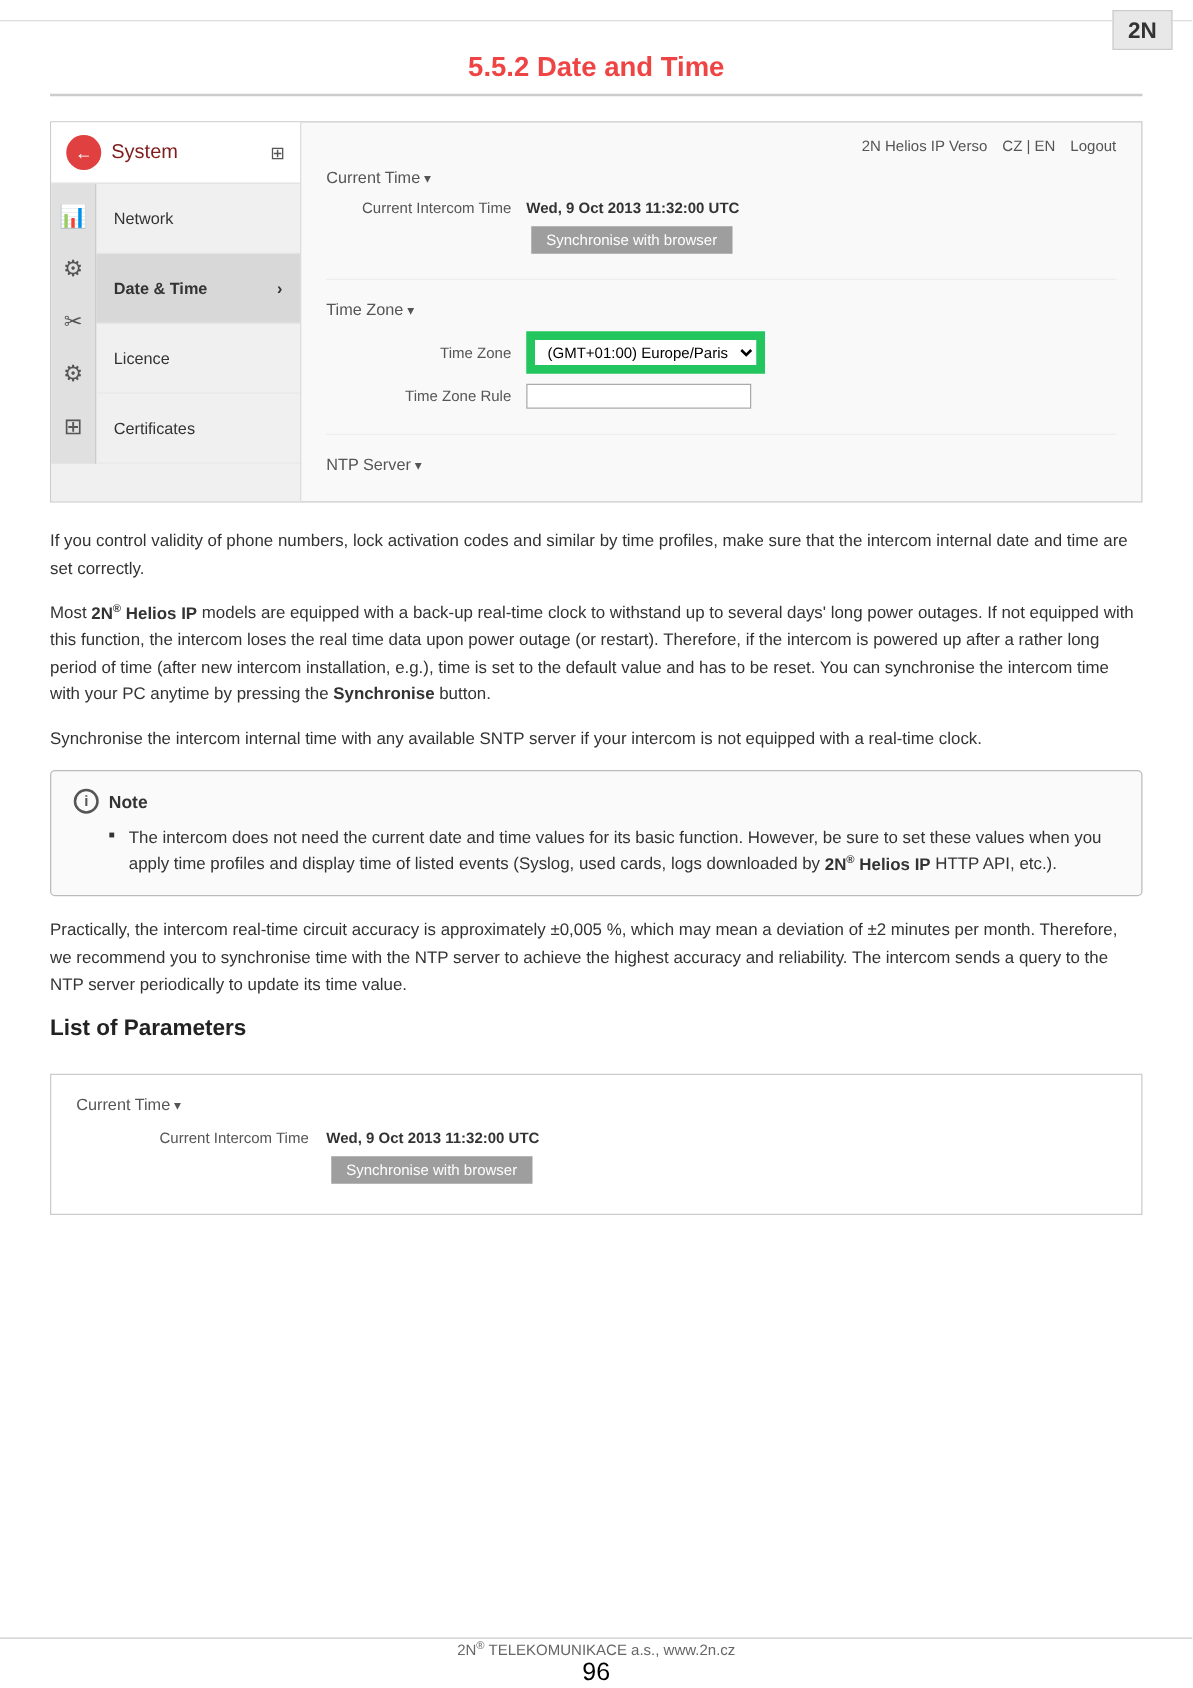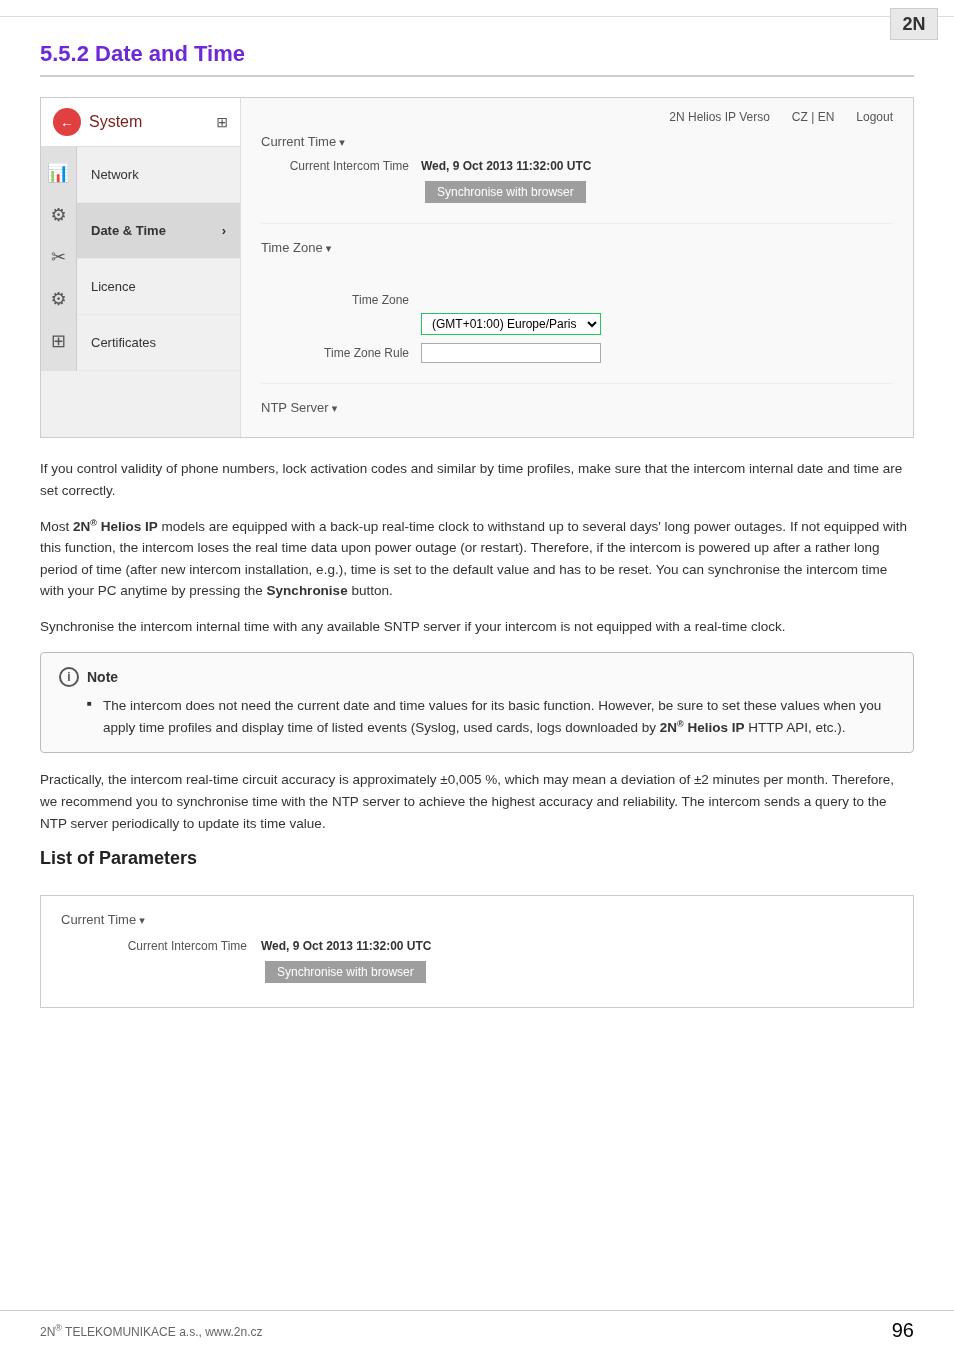--- a/index.html
+++ b/index.html
@@ -39,24 +39,25 @@
 
     
     .main-content {
       padding: 24px 40px;
     }
 
     
     .page-title {
       font-size: 22px;
       font-weight: bold;
-      color: #6d28d9;
+      color: #ef4444;
       margin-bottom: 20px;
       padding-bottom: 8px;
       border-bottom: 2px solid #ccc;
+      text-align: center;
     }
 
     
     .ui-panel {
       border: 1px solid #ccc;
       margin-bottom: 20px;
       background: #f9f9f9;
       position: relative;
     }
 
@@ -141,21 +142,21 @@
     
     .panel-content {
       flex: 1;
       padding: 12px 20px;
     }
 
     .panel-top-nav {
       display: flex;
       justify-content: flex-end;
       align-items: center;
-      gap: 22px;
+      gap: 12px;
       margin-bottom: 10px;
       font-size: 12px;
       color: #555;
     }
 
     .panel-nav-link {
       color: #555;
       text-decoration: none;
       cursor: pointer;
     }
@@ -205,24 +206,23 @@
 
     .select-field {
       display: flex;
       align-items: center;
       gap: 4px;
     }
 
     .select-box {
       padding: 2px 6px;
       font-size: 12px;
-      border: 1px solid #22c55e;
+      border: 7px solid #22c55e;
       background: #fff;
       min-width: 180px;
-      margin-top: 48px;
     }
 
     .input-field {
       padding: 2px 6px;
       font-size: 12px;
       border: 1px solid #aaa;
       background: #fff;
       min-width: 180px;
     }
 
@@ -348,20 +348,21 @@
       right: 0;
       height: 40px;
       border-top: 1px solid #ccc;
       display: flex;
       align-items: center;
       justify-content: space-between;
       padding: 0 40px;
       font-size: 12px;
       color: #666;
       background: #fff;
+      flex-direction: column;
     }
 
     .footer-page-num {
       font-size: 20px;
       color: #000000;
     }
 
     sup {
       font-size: 9px;
     }

